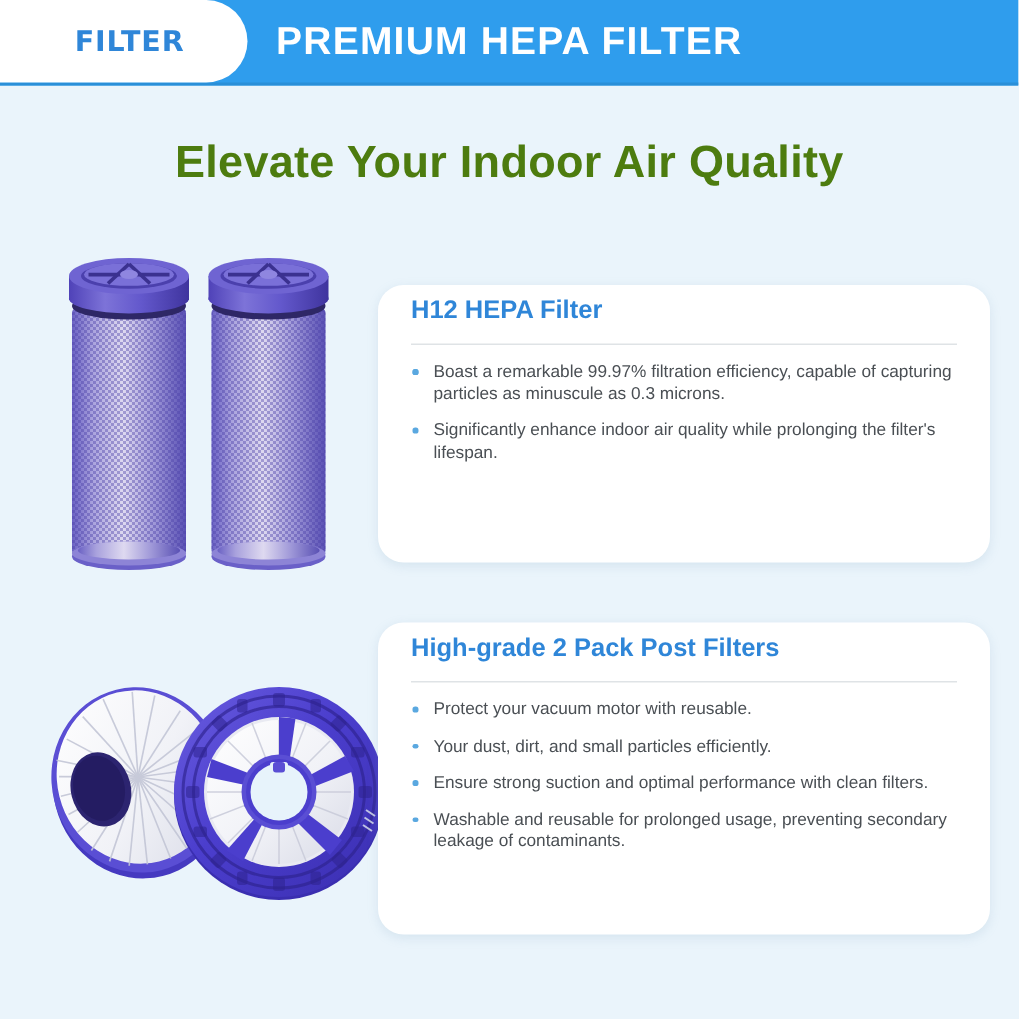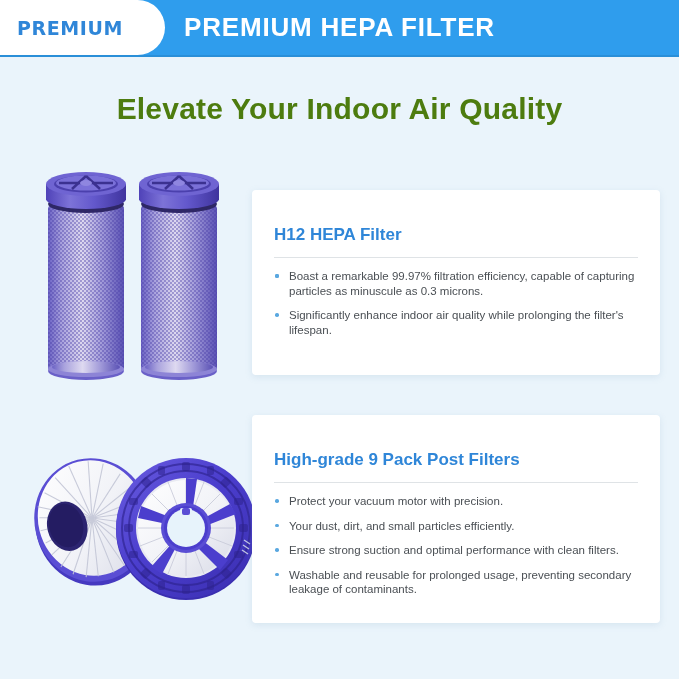--- a/index.html
+++ b/index.html
@@ -68,24 +68,24 @@
     color: #4d7c0f;
     font-size: 30px;
     font-weight: bold;
     letter-spacing: 0.2px;
   }
 
   
   .card {
     position: absolute;
     background: #ffffff;
-    border-radius: 4px;
+    border-radius: 17px;
     box-shadow: 0 2px 7px rgba(120,160,190,0.18);
     box-sizing: border-box;
-    padding: 34px 22px 14px 22px;
+    padding: 6px 22px 14px 22px;
   }
   #card-1 { left: 252px; top: 190px; width: 408px; height: 185px; }
   #card-2 { left: 252px; top: 415px; width: 408px; height: 208px; }
 
   .card-title {
     color: #2f86d8;
     font-size: 17px;
     font-weight: bold;
     line-height: 21px;
     margin: 0 0 2px 0;
@@ -118,21 +118,21 @@
   #photo-pre { left: 26px; top: 166px; width: 214px; height: 222px; }
   #photo-post { left: 14px; top: 438px; width: 240px; height: 185px; }
   .photo svg { display: block; width: 100%; height: 100%; }
 </style>
 </head>
 <body>
 
 <div class="header">
   <div class="header-title">PREMIUM HEPA FILTER</div>
   <div class="logo-pill">
-    <span class="logo-text">PREMIUM</span>
+    <span class="logo-text">FILTER</span>
   </div>
 </div>
 
 <div class="headline">Elevate Your Indoor Air Quality</div>
 
 <div class="photo" id="photo-pre">
   <svg viewBox="0 0 214 222" xmlns="http://www.w3.org/2000/svg">
     <defs>
       <linearGradient id="meshG" x1="0" y1="0" x2="1" y2="0">
         <stop offset="0%" stop-color="#6b62c4"></stop>
@@ -314,26 +314,26 @@
       <span>Boast a remarkable 99.97% filtration efficiency, capable of capturing particles as minuscule as 0.3 microns.</span>
     </li>
     <li class="bullet">
       <span class="bullet-dot"></span>
       <span>Significantly enhance indoor air quality while prolonging the filter's lifespan.</span>
     </li>
   </ul>
 </div>
 
 <div class="card" id="card-2">
-  <div class="card-title">High-grade 9 Pack Post Filters</div>
+  <div class="card-title">High-grade 2 Pack Post Filters</div>
   <div class="card-divider"></div>
   <ul class="bullets">
     <li class="bullet">
       <span class="bullet-dot"></span>
-      <span>Protect your vacuum motor with precision.</span>
+      <span>Protect your vacuum motor with reusable.</span>
     </li>
     <li class="bullet">
       <span class="bullet-dot"></span>
       <span>Your dust, dirt, and small particles efficiently.</span>
     </li>
     <li class="bullet">
       <span class="bullet-dot"></span>
       <span>Ensure strong suction and optimal performance with clean filters.</span>
     </li>
     <li class="bullet">

